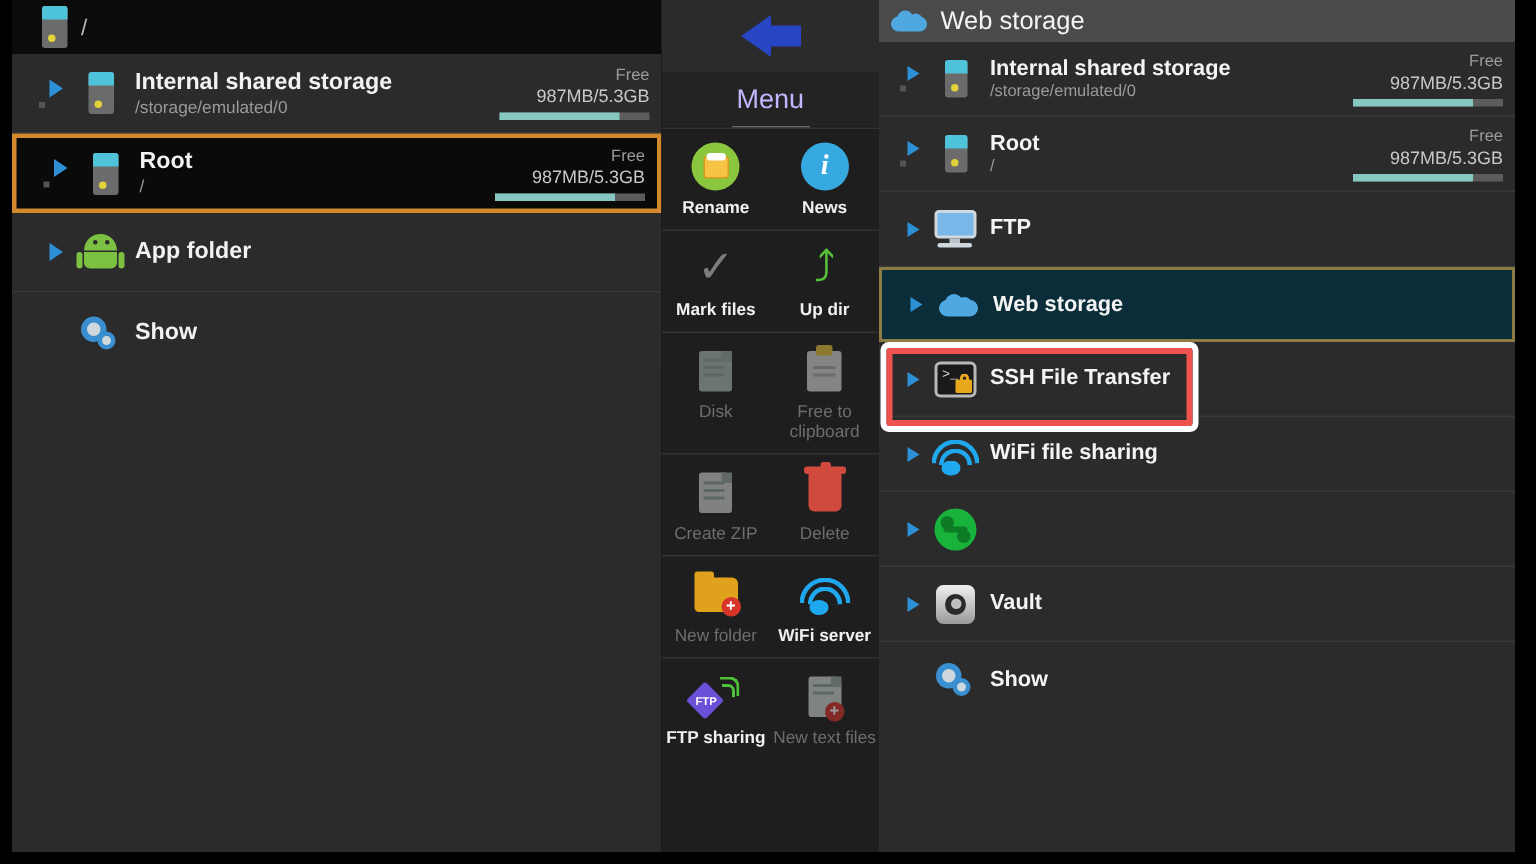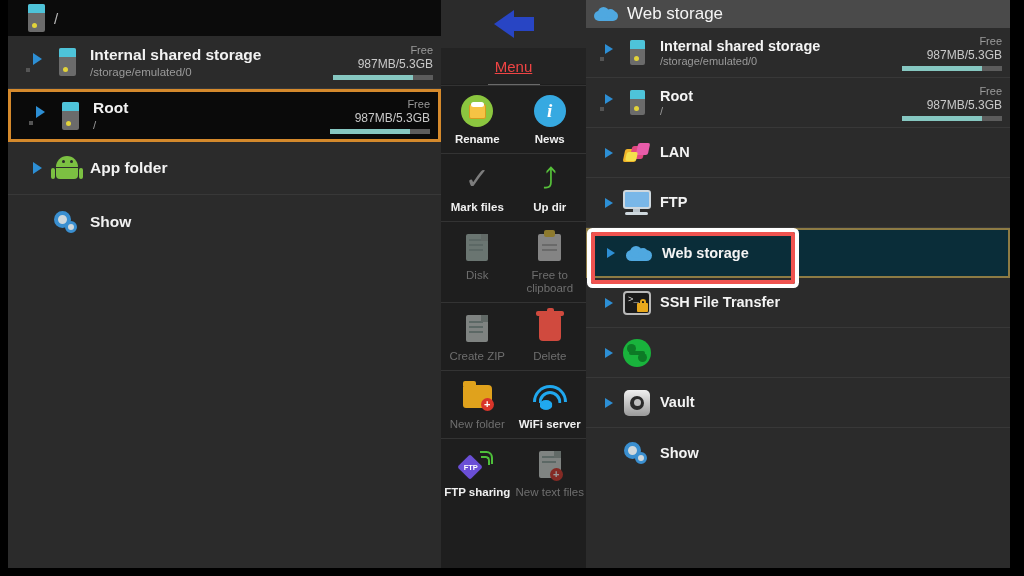--- a/index.html
+++ b/index.html
@@ -80,21 +80,21 @@
   }
   .menu-arrowbar{height:48px;background:#2b2b2b;display:flex;align-items:center;justify-content:center;}
   .back-arrow{width:40px;height:30px;position:relative;}
   .back-arrow .shaft{position:absolute;right:0;top:8px;width:20px;height:14px;background:#2845c4;}
   .back-arrow .head{
     position:absolute;left:0;top:1px;width:0;height:0;
     border-right:20px solid #2845c4;border-top:14px solid transparent;border-bottom:14px solid transparent;
   }
   .menu-title{
     height:36px;display:flex;align-items:center;justify-content:center;
-    color:#ef4444;font-size:15px;background:#232323;text-decoration:underline;
+    color:#c4b5fd;font-size:18px;background:#232323;
   }
   .menu-title-underline{width:52px;height:1px;background:#6a6a6a;margin:0 auto;}
   .mgrid{display:flex;flex-direction:column;}
   .mrow{display:flex;border-top:1px solid #333;}
   .mcell{
     flex:1;min-width:0;display:flex;flex-direction:column;align-items:center;
     justify-content:flex-start;padding:8px 2px 7px;box-sizing:border-box;
   }
   .mcell .mlabel{
     font-size:11.5px;font-weight:bold;text-align:center;margin-top:5px;line-height:13px;
@@ -499,36 +499,20 @@
       </span>
       <span class="rright">
         <span class="lfree">Free</span>
         <span class="lsize">987MB/5.3GB</span>
         <span class="bar">
             <i style="width:80%"></i>
           </span>
       </span>
     </div>
 
-    <div class="rrow">
-      <span class="expander">
-        <span class="tri"></span>
-      </span>
-      <span class="ico">
-        <span class="lanico">
-            <i class="s1"></i>
-            <i class="s2"></i>
-            <i class="s3"></i>
-            <i class="s4"></i>
-          </span>
-      </span>
-      <span class="labels">
-        <div class="rtitle">LAN</div>
-      </span>
-    </div>
 
     <div class="rrow">
       <span class="expander">
         <span class="tri"></span>
       </span>
       <span class="ico">
         <span class="monitor">
             <span class="scr"></span>
             <span class="neck"></span>
             <span class="base"></span>
@@ -563,20 +547,35 @@
         <span class="sshico">
             <span class="pr">&gt;_</span>
             <span class="lock"></span>
           </span>
       </span>
       <span class="labels">
         <div class="rtitle">SSH File Transfer</div>
       </span>
     </div>
 
+    <div class="rrow">
+      <span class="expander">
+        <span class="tri"></span>
+      </span>
+      <span class="ico">
+        <span class="wifi" style="width:28px;height:20px;">
+          <span class="a1" style="width:26px;height:13px;"></span>
+          <span class="a2" style="width:16px;height:8px;"></span>
+          <span class="dotw" style="top:14px;"></span>
+        </span>
+      </span>
+      <span class="labels">
+        <div class="rtitle">WiFi file sharing</div>
+      </span>
+    </div>
 
     <div class="rrow">
       <span class="expander">
         <span class="tri"></span>
       </span>
       <span class="ico">
         <span class="dlna">
             <span class="bar1"></span>
             <span class="n1"></span>
             <span class="n2"></span>

